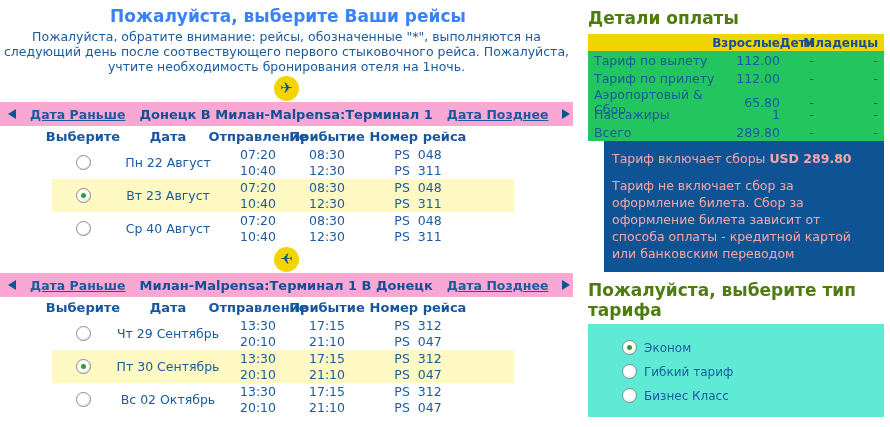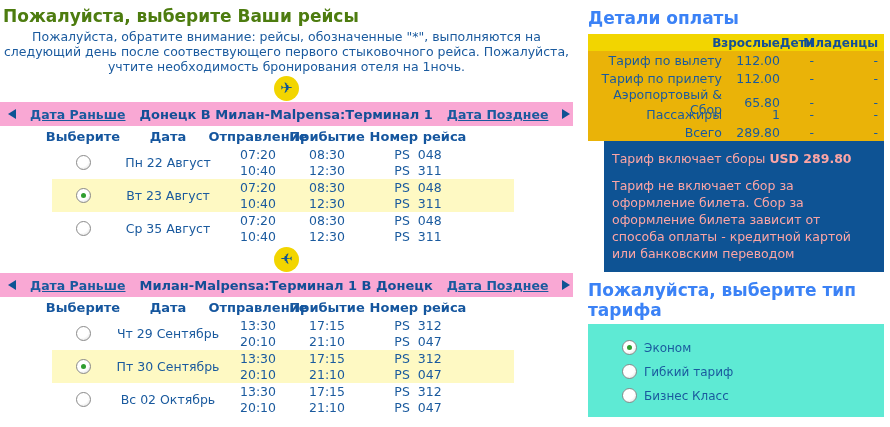--- a/index.html
+++ b/index.html
@@ -1,21 +1,21 @@
 <!DOCTYPE html>
 <html><head>
 <meta charset="utf-8">
 <style>
   html,body { margin:0; padding:0; background:#ffffff; }
   body { font-family:"DejaVu Sans","Liberation Sans",sans-serif; color:#1A5A9E; }
   .page { position:relative; width:890px; height:427px; overflow:hidden; background:#fff; }
 
   
   .left { position:absolute; left:0; top:0; width:573px; }
-  .page-title { font-size:17px; font-weight:bold; color:#4d7c0f; margin:6px 0 3px 3px; }
+  .page-title { font-size:17px; font-weight:bold; color:#3b82f6; margin:6px 0 3px 3px;text-align:center; }
   .notice { font-size:12.5px; line-height:15px; text-align:center; margin:0 2px; }
 
   .plane-wrap { text-align:center; height:26px; margin-top:2px; }
   .plane { display:inline-flex; width:25px; height:25px; border-radius:50%;
            background:#F2D500; align-items:center; justify-content:center;
            color:#0E5394; font-size:15px; line-height:1; }
   .plane.flip { transform:scaleX(-1); }
 
   .fbar { height:24px; background:#f9a8d4; display:flex; align-items:center; }
   .arrow { width:0; height:0; border-top:5px solid transparent; border-bottom:5px solid transparent; cursor:pointer; }
@@ -34,26 +34,26 @@
   .times span { white-space:pre; }
 
   .radio { display:inline-block; width:13px; height:13px; border-radius:50%;
            border:1px solid #8a8a8a; background:radial-gradient(circle at 35% 30%, #ffffff 55%, #d5d5d5);
            box-sizing:content-box; cursor:pointer; }
   .radio.checked::after { content:''; display:block; width:5px; height:5px; border-radius:50%;
            background:#2F9E2F; margin:4px auto 0; }
 
   
   .right { position:absolute; left:588px; top:0; width:296px; }
-  .panel-title { font-size:17px; font-weight:bold; color:#3b82f6; margin:8px 0 6px 0; line-height:20px; }
+  .panel-title { font-size:17px; font-weight:bold; color:#4d7c0f; margin:8px 0 6px 0; line-height:20px; }
 
   .ptable { width:100%; font-size:12.5px; }
   .prow { display:grid; grid-template-columns:1fr 58px 34px 64px; align-items:center; padding:0 6px; }
   .prow.head { background:#F2D500; height:17px; font-weight:bold; font-size:12px; color:#134F96; }
-  .prow.body { background:#eab308; height:18px;text-align:right; }
+  .prow.body { background:#22c55e; height:18px; }
   .num { display:flex; justify-content:flex-end; white-space:nowrap; }
 
   .bluebox { background:#0E5394; color:#fca5a5; font-size:12.5px; line-height:17px; padding:9px 24px 10px 8px;margin-left:16px; }
   .bluebox .amount { font-weight:bold; }
   .bluebox p { margin:10px 0 0 0; }
   .bluebox .line1 { margin:0; }
 
   .farebox { background:#5eead4; margin-top:4px; padding:16px 0 14px 34px; }
   .fopt { display:flex; align-items:center; margin-bottom:9px; }
   .fopt:last-child { margin-bottom:0; }
@@ -128,21 +128,21 @@
         <span class="c times">
           <span>PS  048</span>
             <span>PS  311</span>
         </span>
       </div>
 
       <div class="frow">
         <span class="c">
             <span class="radio"></span>
           </span>
-        <span class="c">Ср 35 Август</span>
+        <span class="c">Ср 40 Август</span>
         <span class="c times">
           <span>07:20</span>
             <span>10:40</span>
         </span>
         <span class="c times">
           <span>08:30</span>
             <span>12:30</span>
         </span>
         <span class="c times">
           <span>PS  048</span>

